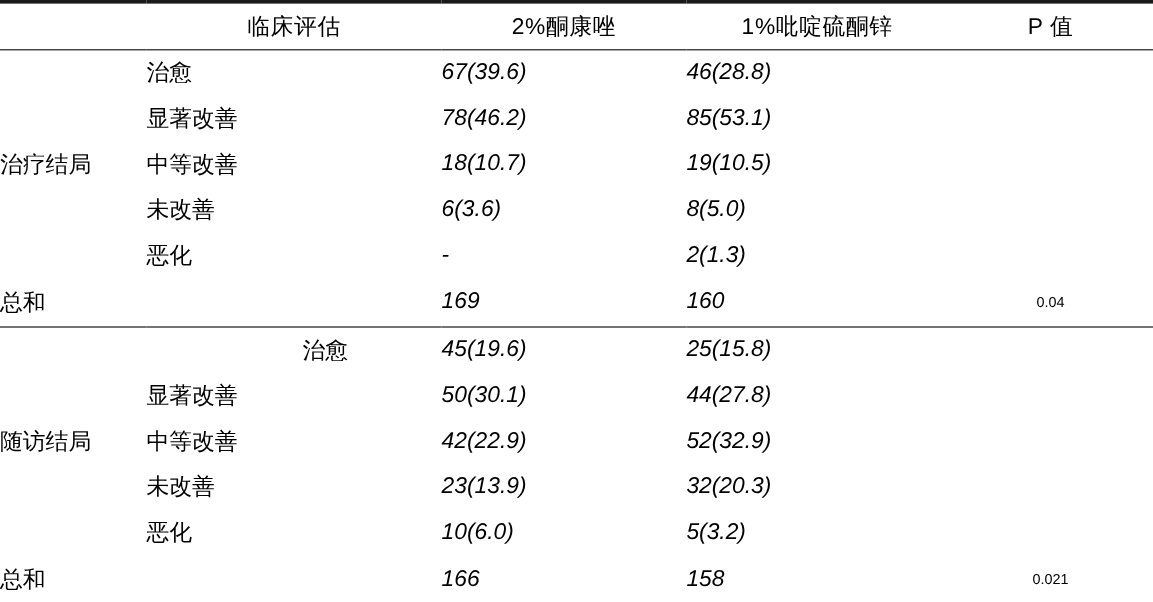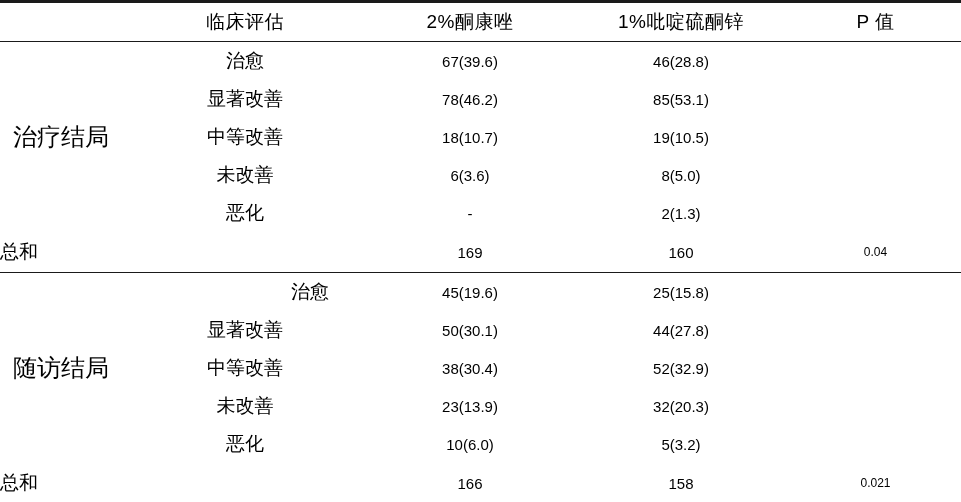--- a/index.html
+++ b/index.html
@@ -57,35 +57,36 @@
     text-align: center;
     font-size: 19px;
     letter-spacing: 0.5px;
   }
   .hdr-blank { }
 
   .data-row td {
     height: 38px;
   }
   .group-cell {
-    text-align: center;
+    text-align: left;
     padding-left: 10px;
-    font-size: 24px;
+    font-size: 19px;
   }
   .item-cell {
-    text-align: center;
+    text-align: left;
     padding-left: 110px;
     font-size: 19px;
   }
   .item-cell.indent-extra {
     padding-left: 130px;
   }
   .num-cell {
-    text-align: center;
-    font-size: 15px;
+    text-align: left;
+    font-size: 19px;
+    font-style: italic;
   }
   .p-cell {
     text-align: center;
     font-size: 12px;
   }
   .total-row td {
     height: 40px;
   }
   .total-label {
     text-align: left;
@@ -163,21 +164,21 @@
         <td class="p-cell"></td>
       </tr>
       <tr class="data-row">
         <td class="item-cell">显著改善</td>
         <td class="num-cell">50(30.1)</td>
         <td class="num-cell">44(27.8)</td>
         <td class="p-cell"></td>
       </tr>
       <tr class="data-row">
         <td class="item-cell">中等改善</td>
-        <td class="num-cell">38(30.4)</td>
+        <td class="num-cell">42(22.9)</td>
         <td class="num-cell">52(32.9)</td>
         <td class="p-cell"></td>
       </tr>
       <tr class="data-row">
         <td class="item-cell">未改善</td>
         <td class="num-cell">23(13.9)</td>
         <td class="num-cell">32(20.3)</td>
         <td class="p-cell"></td>
       </tr>
       <tr class="data-row">

